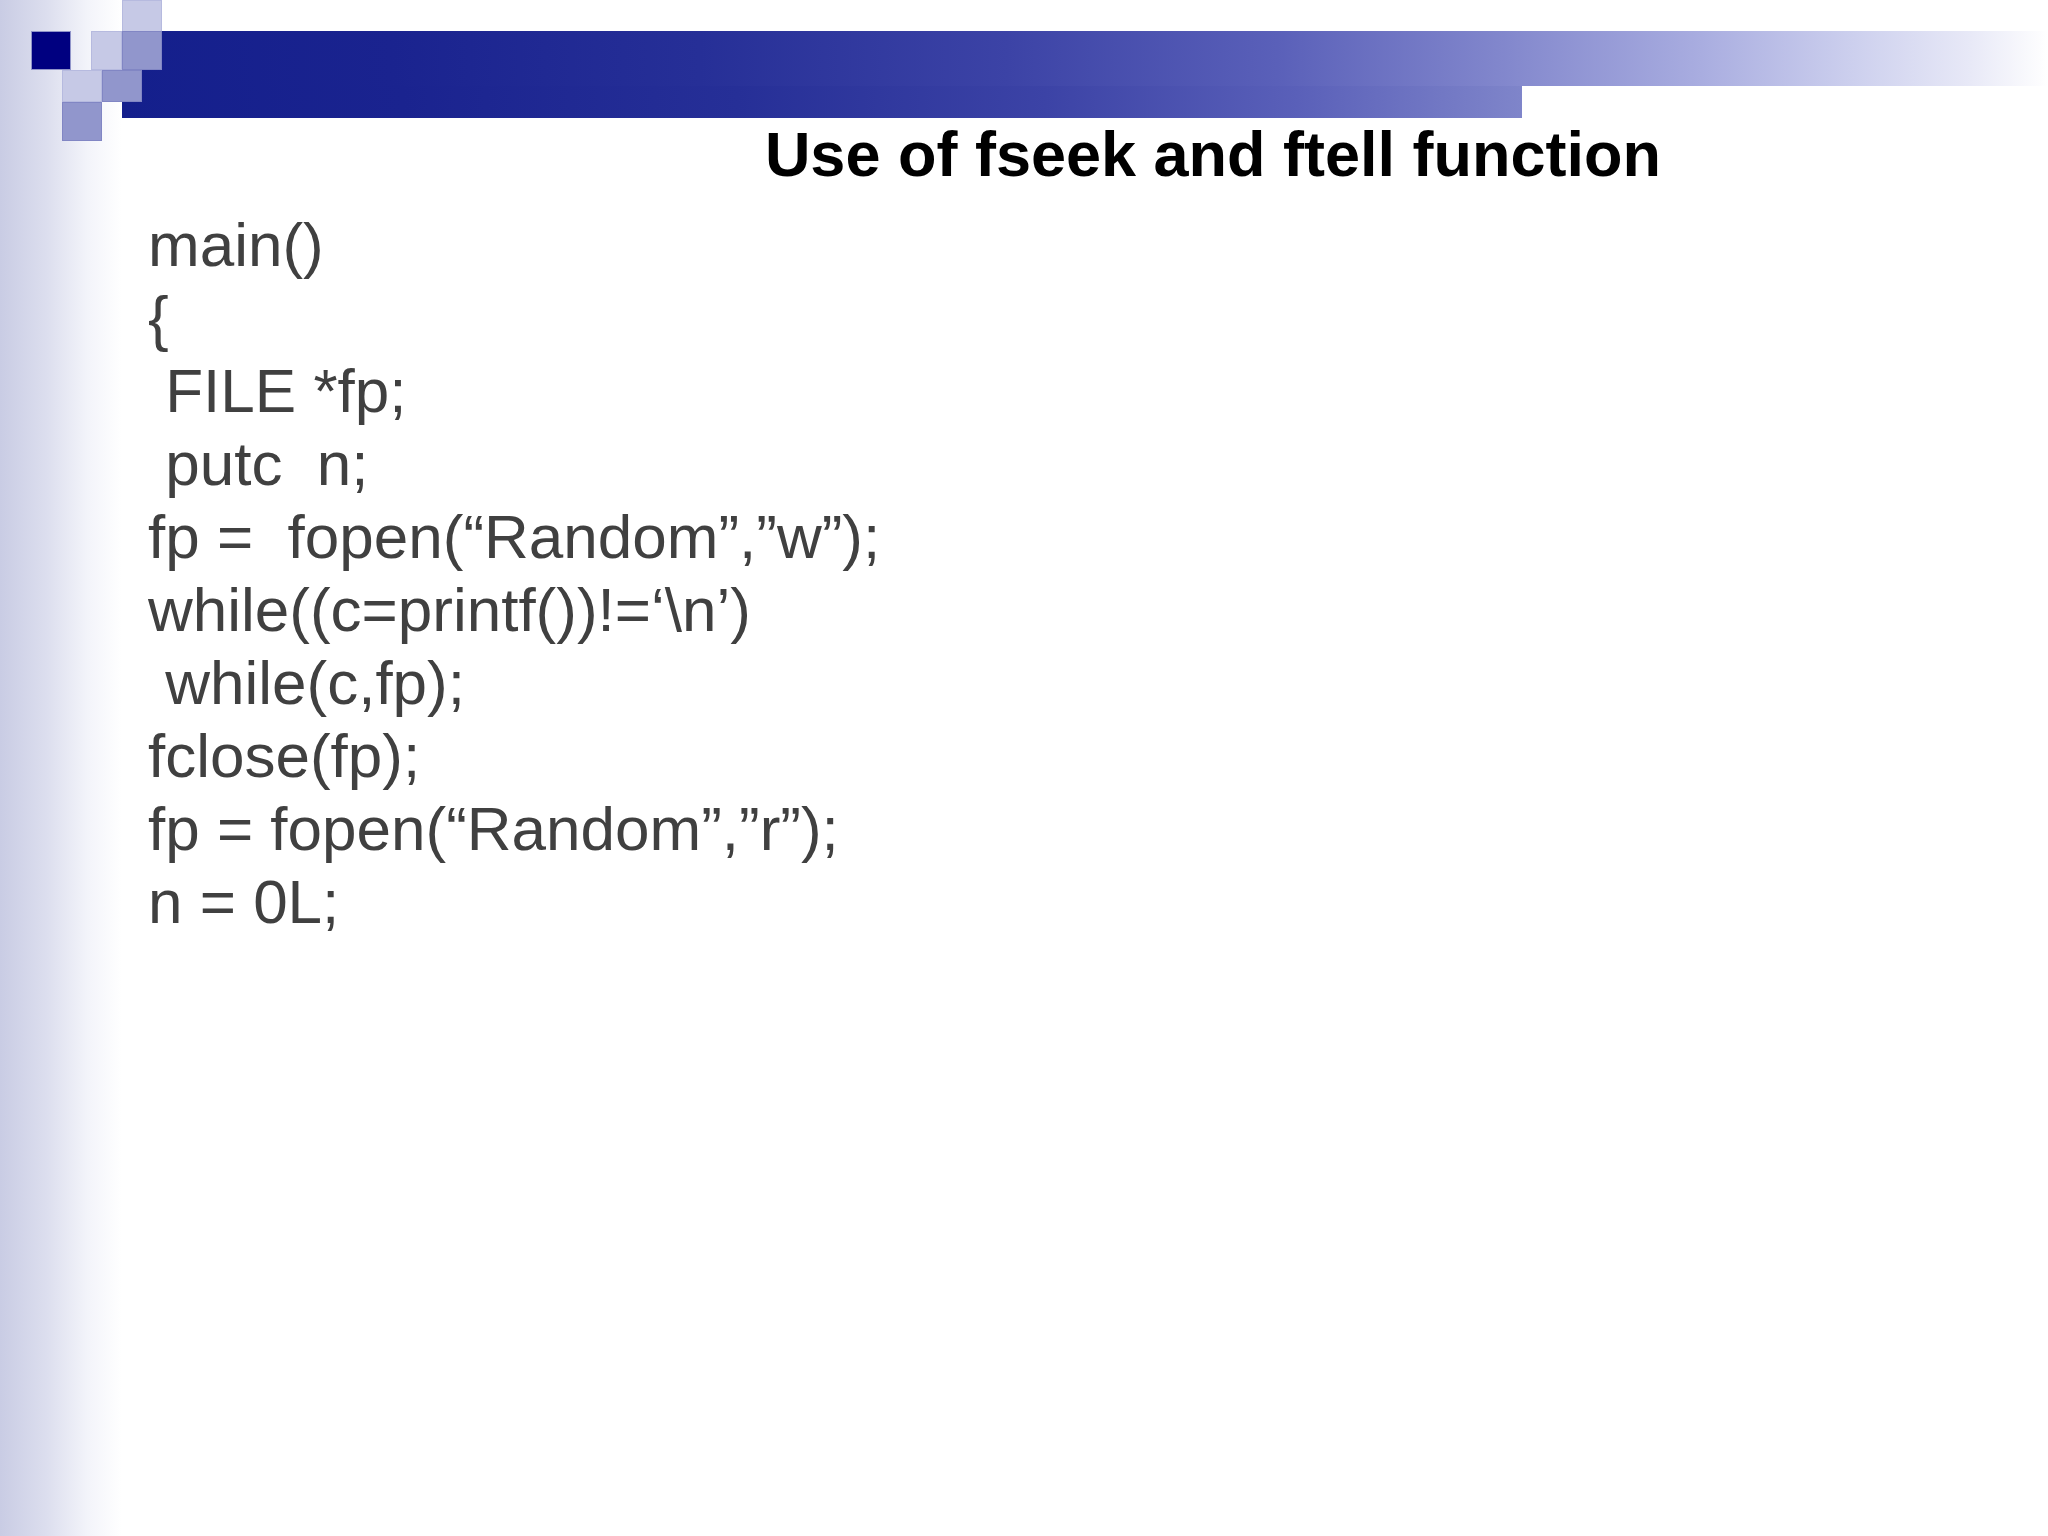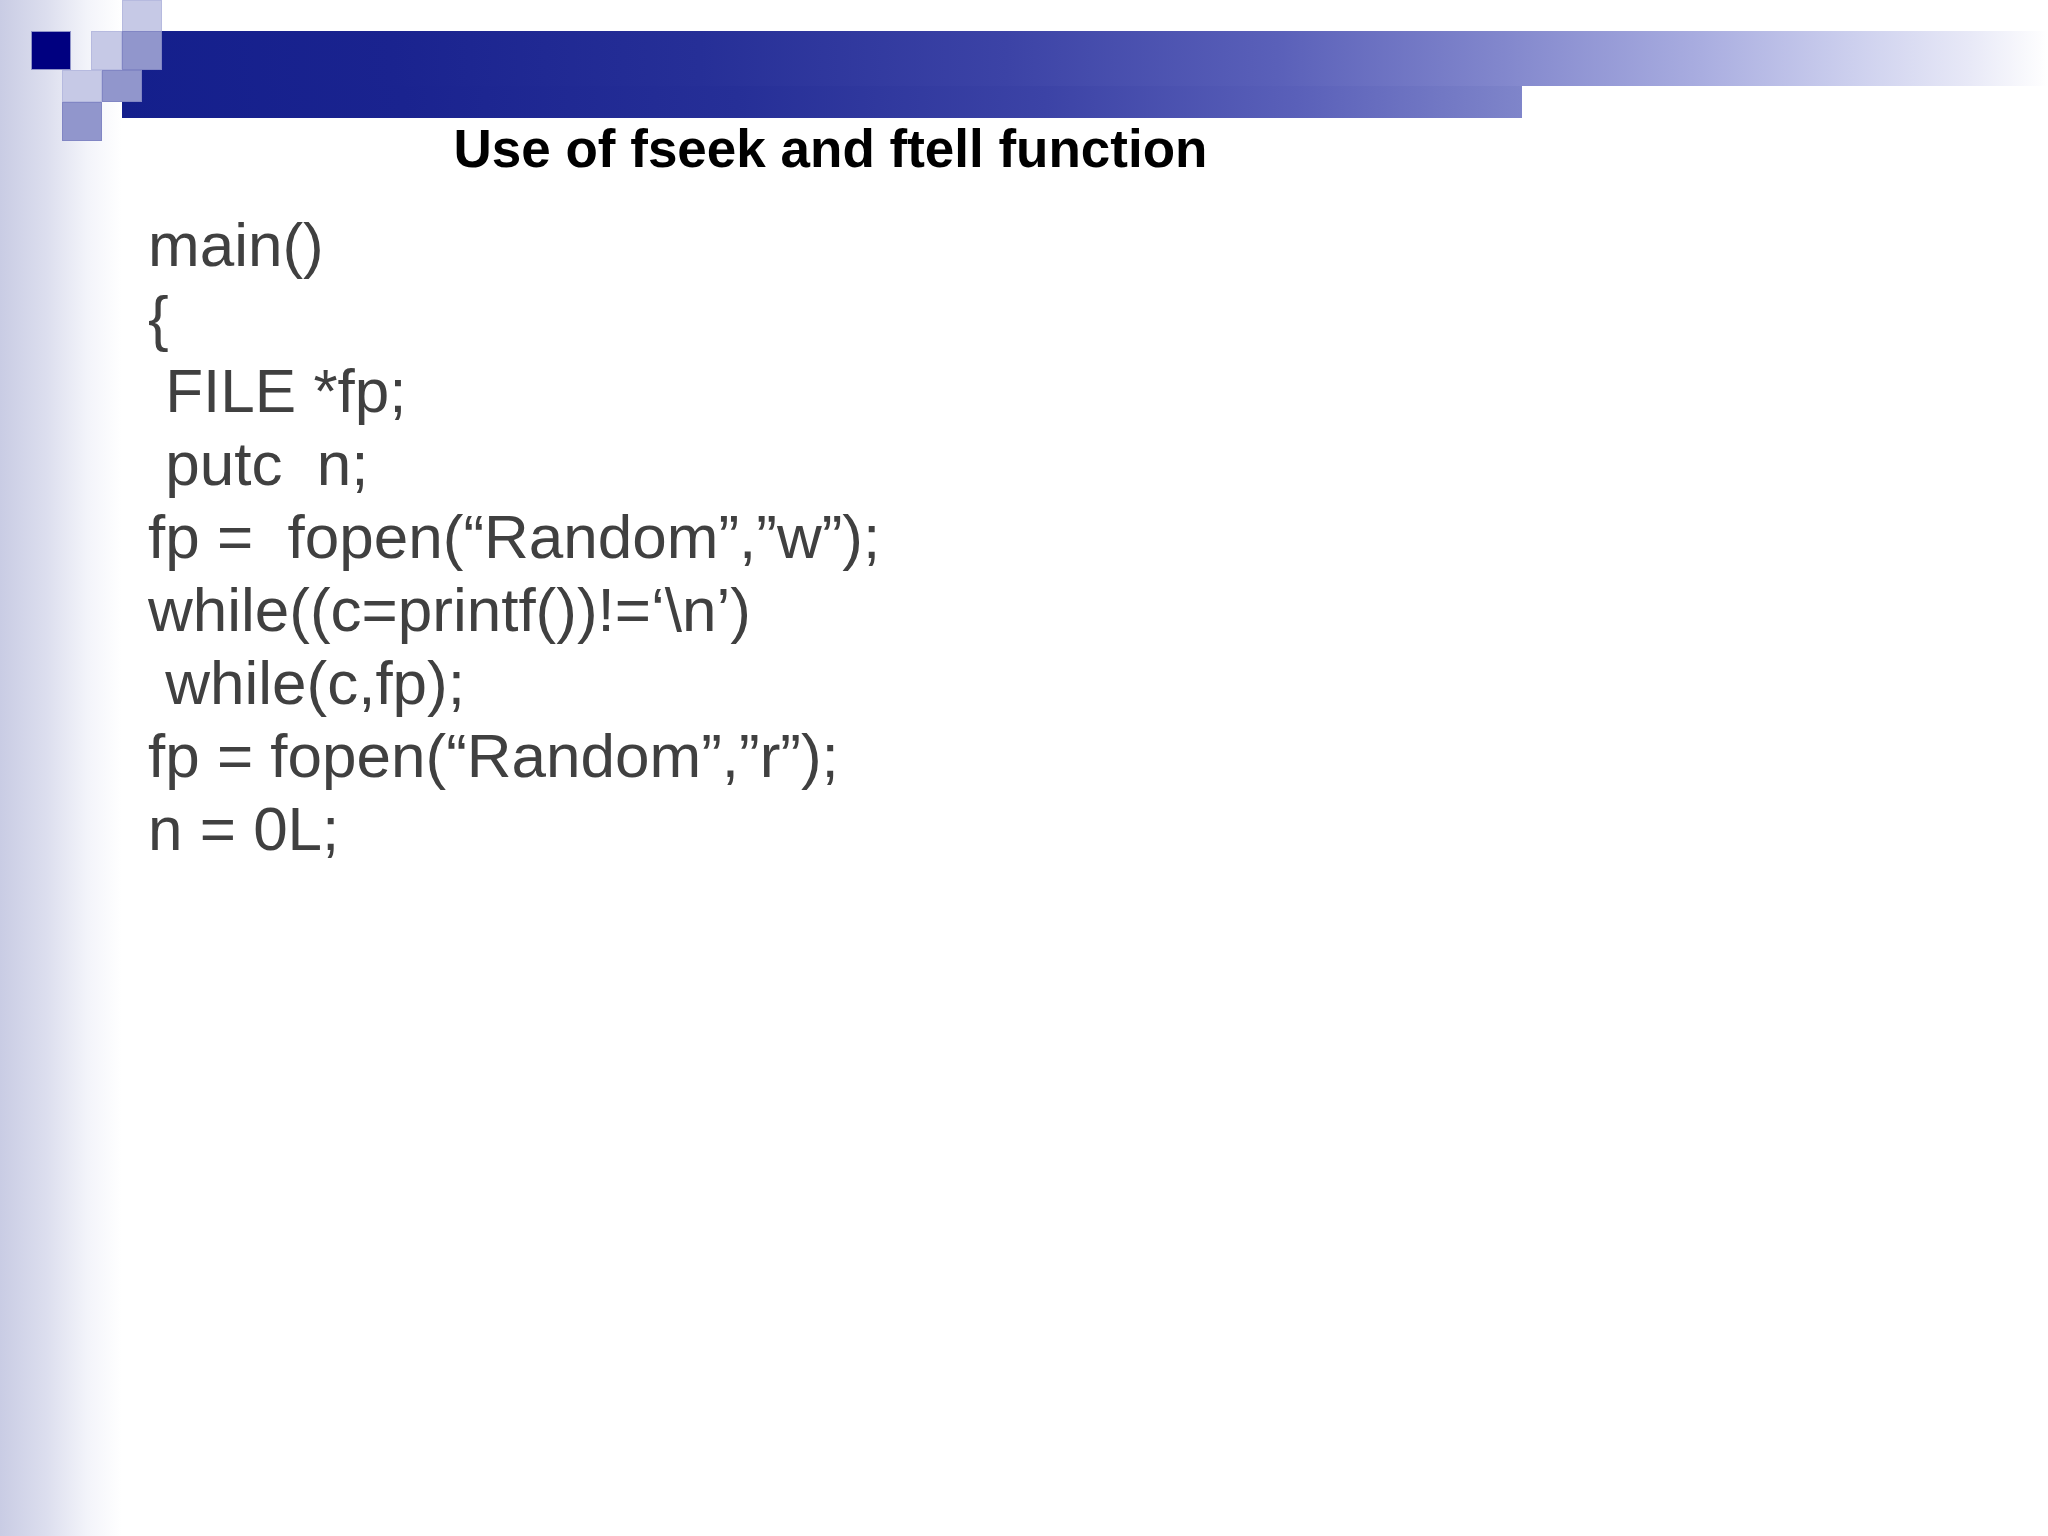--- a/index.html
+++ b/index.html
@@ -74,22 +74,22 @@
   .sq-navy   { background: #000080; border: 1px solid #9094c9; }
   .sq-light  { background: #c6c9e6; border: 1px solid #b6badf; }
   .sq-medium { background: #9196cc; border: 1px solid #8186c4; }
 
   
   .title {
     position: absolute;
     left: 0;
     top: 122px;
     width: 1661px;
-    text-align: center;
-    font-size: 53px;
+    text-align: right;
+    font-size: 63px;
     font-weight: bold;
     color: #000000;
     letter-spacing: 0px;
     line-height: 1.02;
     white-space: pre;
   }
 
   
   .code-body {
     position: absolute;
@@ -126,17 +126,18 @@
   <div class="title">Use of fseek and ftell function</div>
 
   <div class="code-body">
     <div class="code-line">main()</div>
     <div class="code-line">{</div>
     <div class="code-line"> FILE *fp;</div>
     <div class="code-line"> putc  n;</div>
     <div class="code-line">fp =  fopen(“Random”,”w”);</div>
     <div class="code-line">while((c=printf())!=‘\n’)</div>
     <div class="code-line"> while(c,fp);</div>
+    <div class="code-line">fclose(fp);</div>
     <div class="code-line">fp = fopen(“Random”,”r”);</div>
     <div class="code-line">n = 0L;</div>
   </div>
 
 </div>
 
 </body></html>

